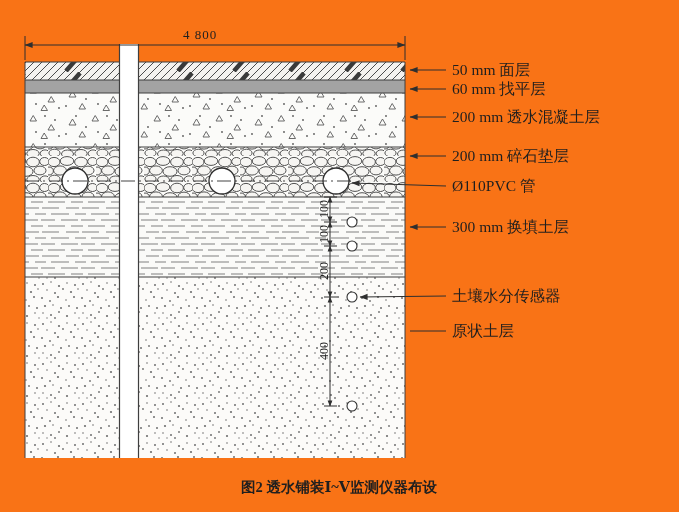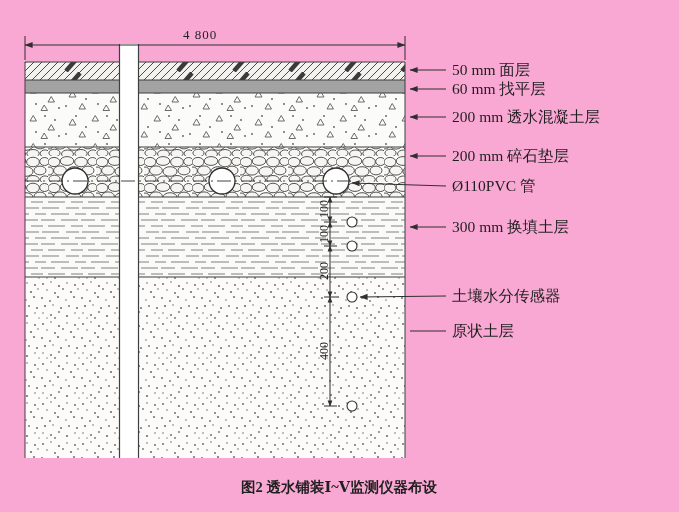--- a/index.html
+++ b/index.html
@@ -1,16 +1,16 @@
 <!DOCTYPE html>
 <html><head>
 <meta charset="utf-8">
 <style>
   html,body{margin:0;padding:0;background:#ffffff;}
-  .page{position:relative;width:679px;height:512px;background:#f9a8d4;overflow:hidden;
+  .page{position:relative;width:679px;height:512px;background:#f97316;overflow:hidden;
         font-family:"Liberation Serif","DejaVu Serif",serif;}
   svg{display:block;}
   text{fill:#1f1f1f;}
   .dim-text{font-size:13px;letter-spacing:1px;}
   .vdim-text{font-size:12px;}
   .label-text{font-size:15.5px;}
   .caption-text{font-size:14.5px;font-weight:bold;}
 </style>
 </head>
 <body>

